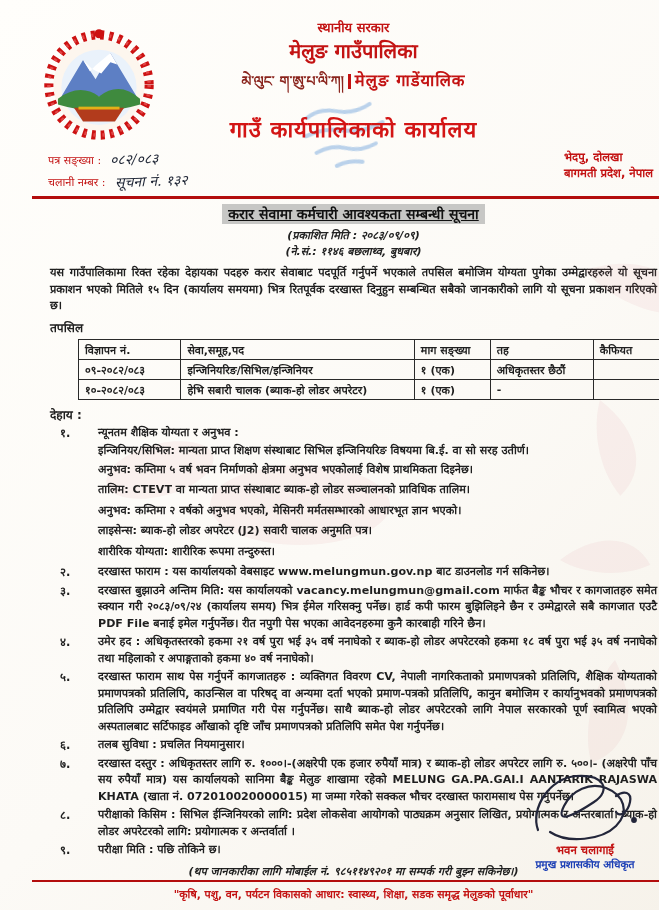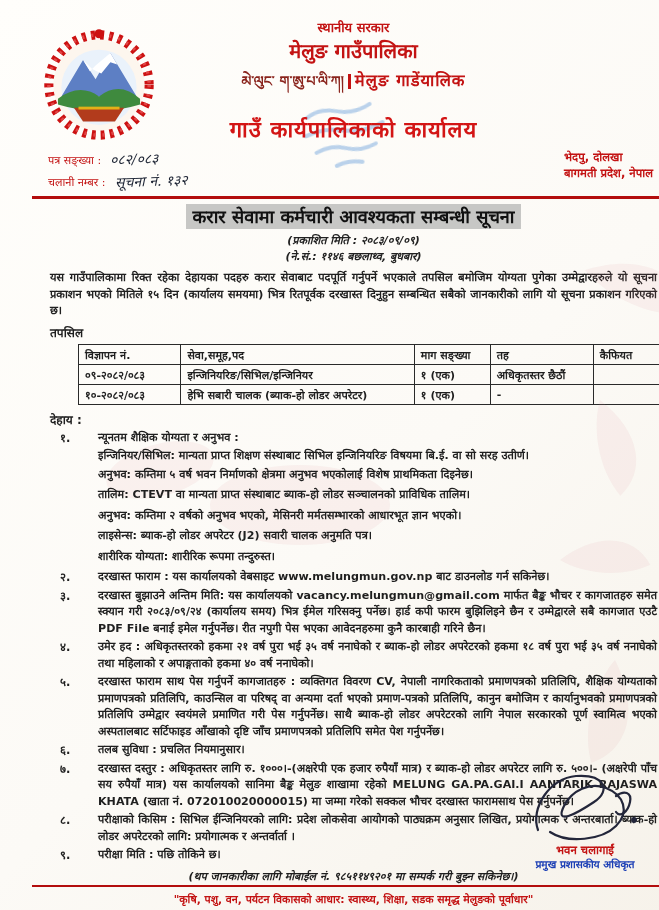--- a/index.html
+++ b/index.html
@@ -24,21 +24,21 @@
   
   .meta{display:flex;justify-content:space-between;padding:6px 30px 2px 24px;position:relative;z-index:2;}
   .mrow{margin-bottom:3px;white-space:nowrap;}
   .mlabel{color:#c31313;font-weight:normal;font-size:11px;}
   .hand{font-style:italic;font-size:14px;color:#1c2333;font-family:"DejaVu Serif","Liberation Serif",serif;display:inline-block;transform:rotate(-2deg);margin-left:4px;}
   .place{color:#c31313;font-weight:bold;font-size:11.5px;line-height:16px;}
   .rule-red{border-top:3px solid #b30d0d;margin:1px 8px 0 8px;}
   .rule-red2{border-top:2px solid #b30d0d;margin:2px 8px 0 8px;}
   
   .title-wrap{text-align:center;margin-top:5px;}
-  .title-hl{background:#c7c7c5;box-shadow:0 0 0 2px #c7c7c5;font-weight:bold;font-size:18px;color:#111;padding:0 4px;}
+  .title-hl{background:#c7c7c5;box-shadow:0 0 0 2px #c7c7c5;font-weight:bold;font-size:14px;color:#111;padding:0 4px;text-decoration:underline;}
   .dateline{text-align:center;font-weight:bold;font-style:italic;font-size:11px;margin-top:4px;color:#222;}
   
   .intro{margin:7px 26px 0 26px;font-size:11.2px;line-height:16.5px;text-align:justify;font-weight:600;}
   .seclabel{margin:4px 0 2px 26px;font-weight:bold;font-size:12px;}
   .u{margin-top:24px;}
   
   table.jobs{border-collapse:collapse;margin:3px 0 0 54px;}
   table.jobs th,table.jobs td{border:1.5px solid #2a2a2a;font-size:11px;padding:1px 6px;text-align:left;font-weight:600;height:17px;white-space:nowrap;}
   .c1{width:92px}.c2{width:224px}.c3{width:64px}.c4{width:92px}.c5{width:80px}
   

